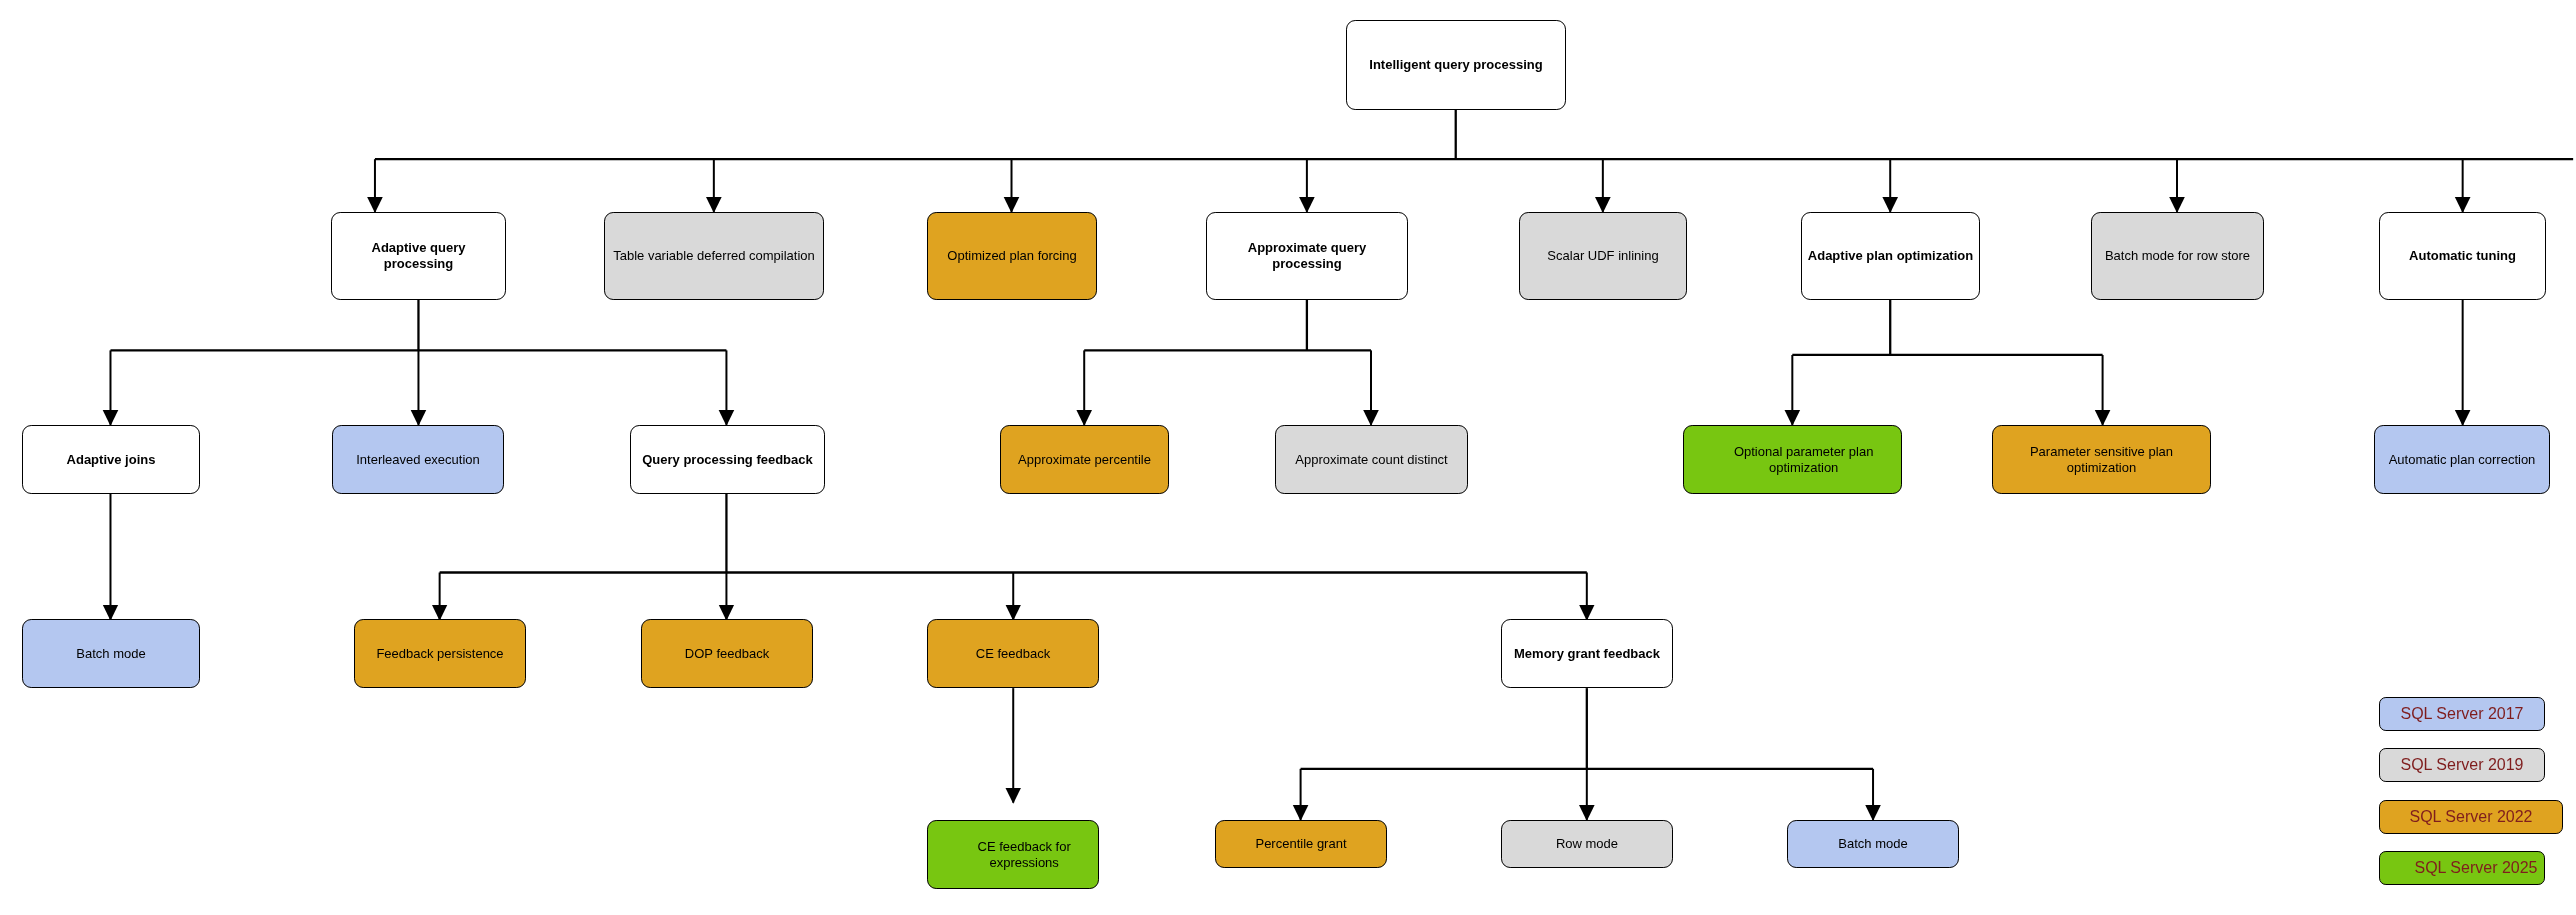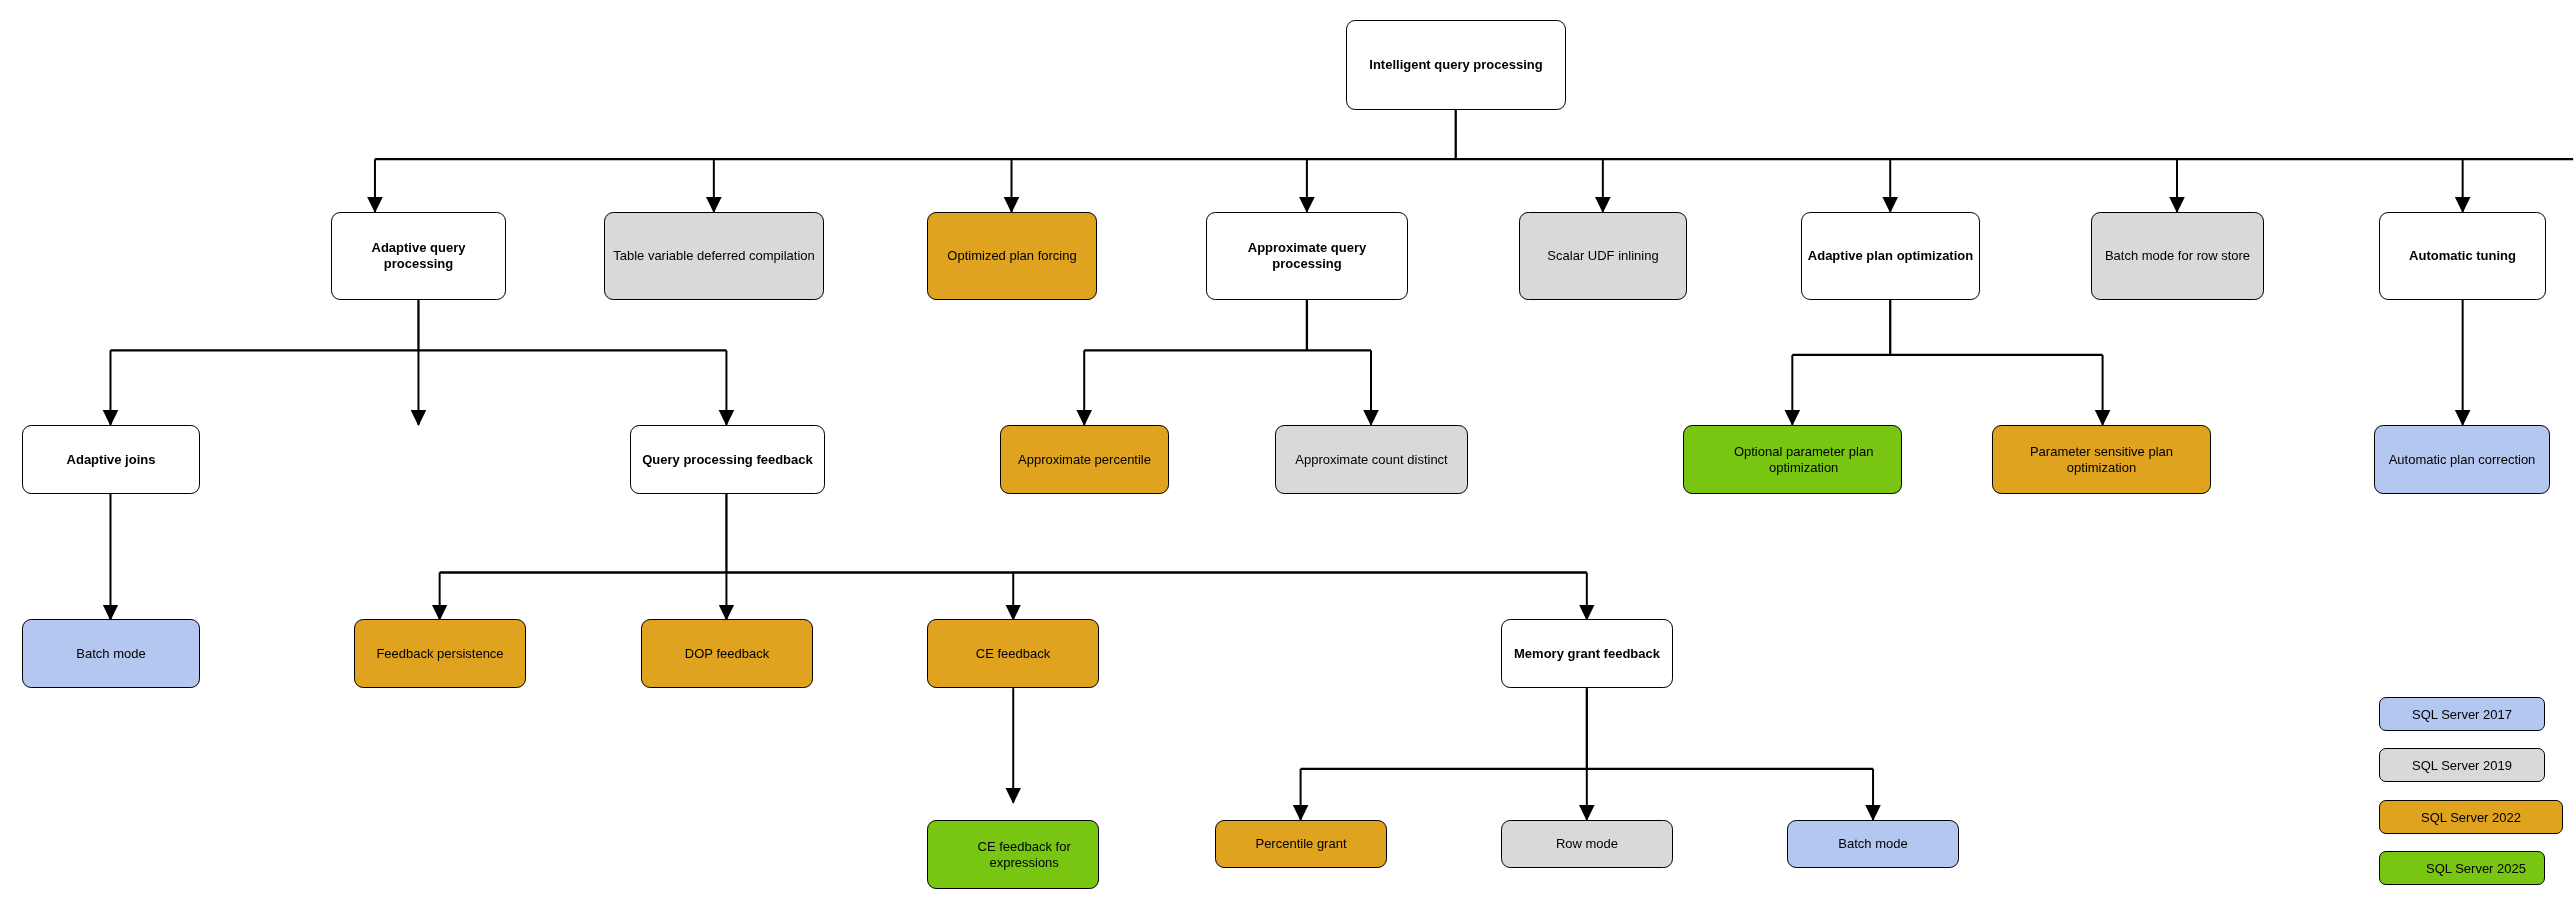--- a/index.html
+++ b/index.html
@@ -50,22 +50,22 @@
   .fill-green { background: #78c611; padding-left: 28px; }
 
   .legend-item {
     position: absolute;
     box-sizing: border-box;
     border: 1.7px solid #000000;
     border-radius: 6.9px;
     display: flex;
     align-items: center;
     justify-content: center;
-    font-size: 13px;
-    color: #000000;
+    font-size: 16px;
+    color: #7f1d1d;
     z-index: 3;
   }
 </style>
 </head>
 <body>
 
 <div id="canvas">
 
   <svg id="edges" viewBox="0 0 4500 1600" width="2576" height="916" xmlns="http://www.w3.org/2000/svg">
     <defs>
@@ -184,20 +184,23 @@
   </div>
 
   <div class="node fill-white bold" style="left:2379px; top:212px; width:167px; height:88px;">
     <span class="label">Automatic tuning</span>
   </div>
 
   <div class="node fill-white bold" style="left:22px; top:425px; width:178px; height:69px;">
     <span class="label">Adaptive joins</span>
   </div>
 
+  <div class="node fill-blue" style="left:332px; top:425px; width:172px; height:69px;">
+    <span class="label">Interleaved execution</span>
+  </div>
 
   <div class="node fill-white bold" style="left:630px; top:425px; width:195px; height:69px;">
     <span class="label">Query processing feedback</span>
   </div>
 
   <div class="node fill-gold" style="left:1000px; top:425px; width:169px; height:69px;">
     <span class="label">Approximate percentile</span>
   </div>
 
   <div class="node fill-gray" style="left:1275px; top:425px; width:193px; height:69px;">

